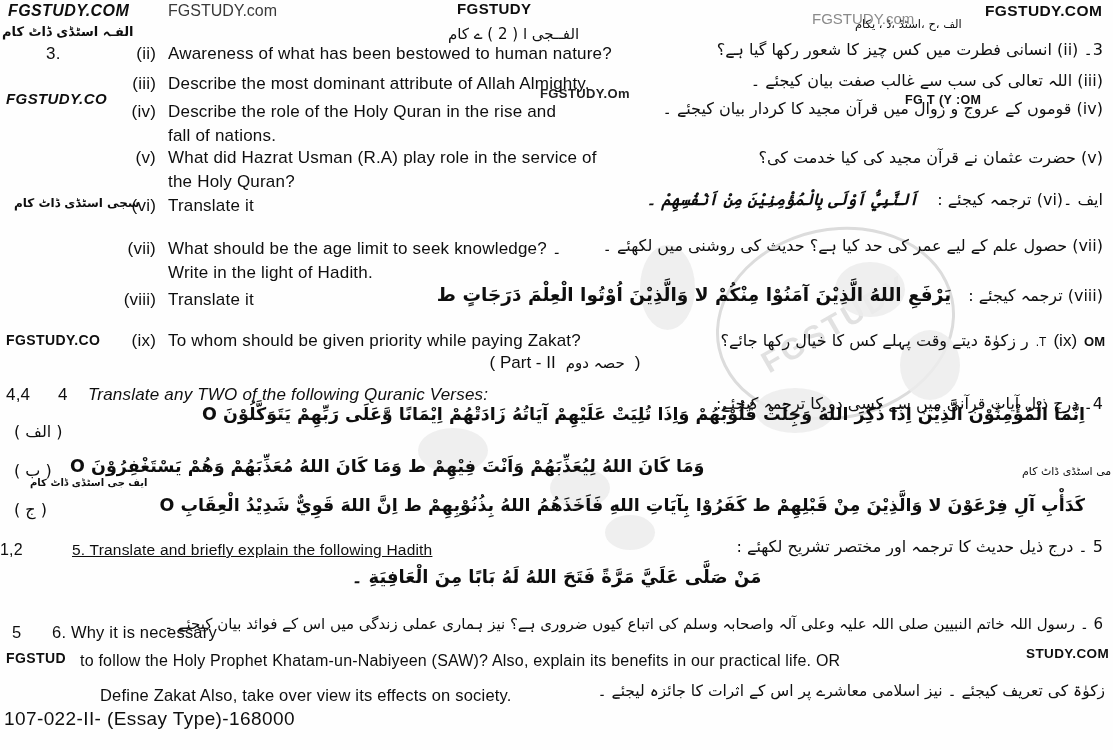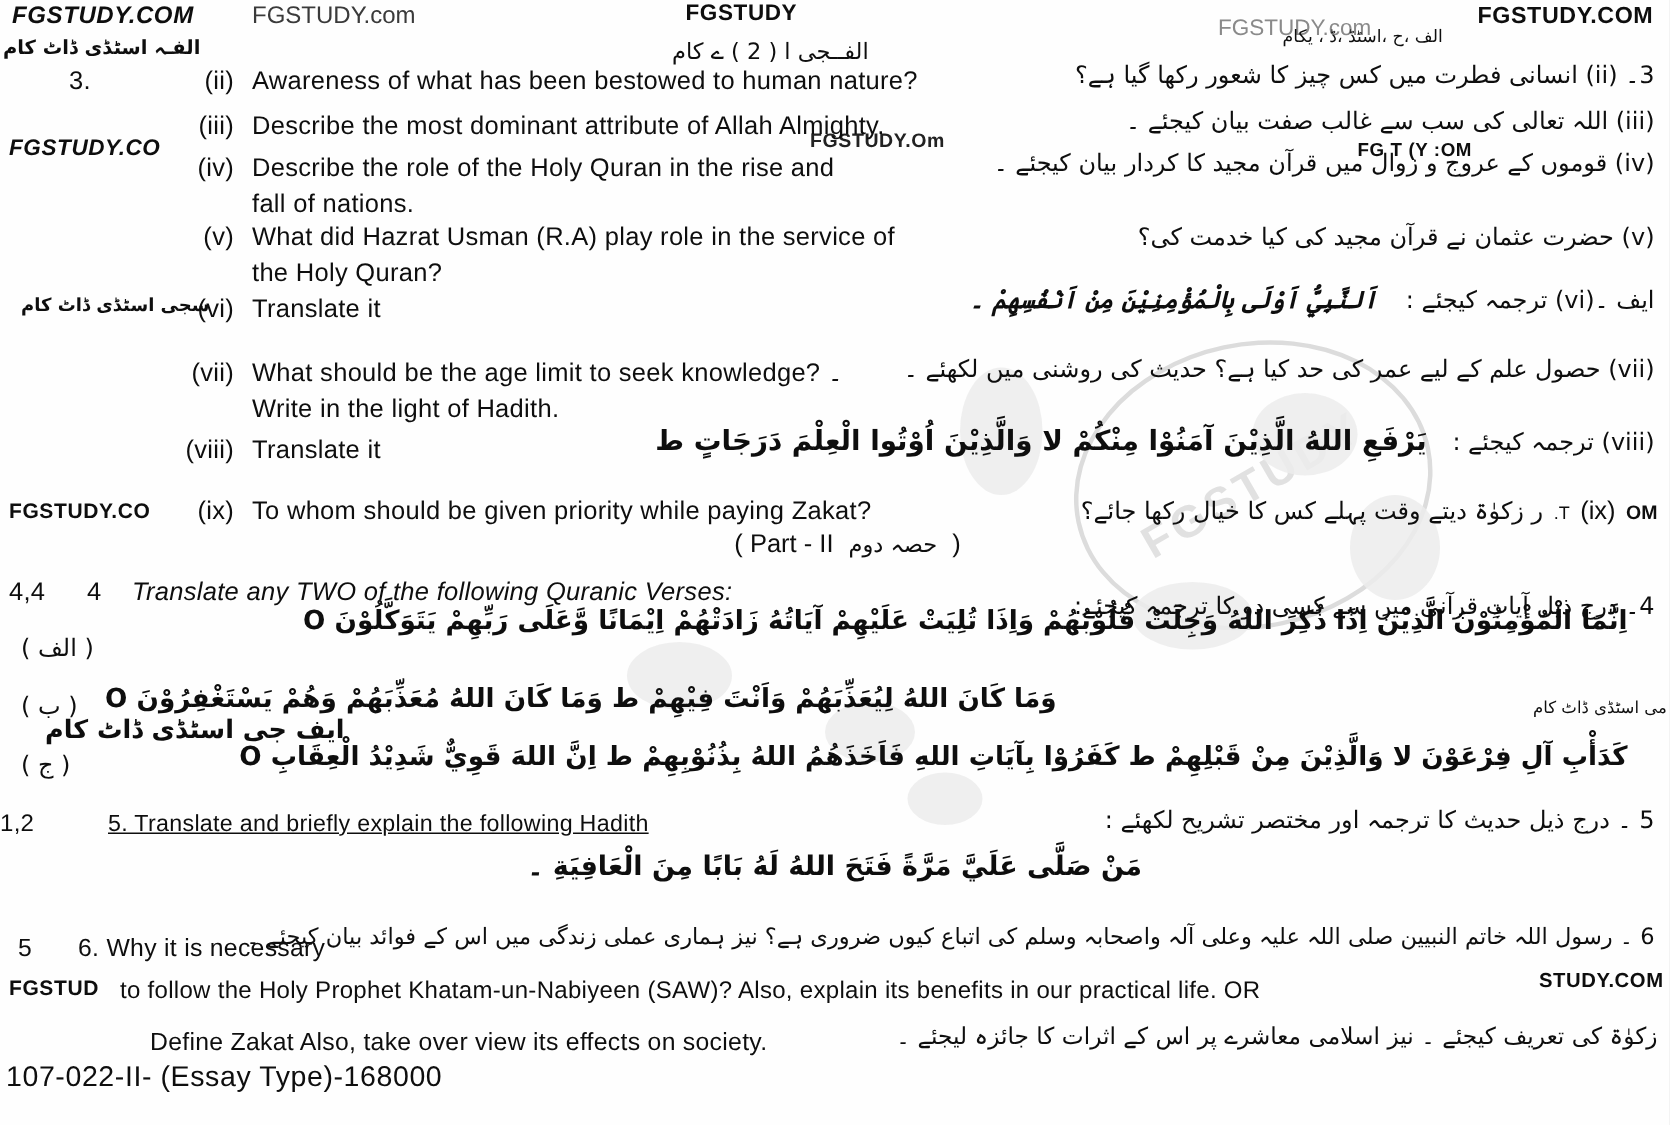--- a/index.html
+++ b/index.html
@@ -47,21 +47,21 @@
   <div class="wm" style="left:812px;top:10px;font-size:15px;color:#8a8a8a;">FGSTUDY.com</div>
   <div class="wm wmu" style="left:2px;top:24px;font-size:13px;">الفـہ اسٹڈی ڈاٹ کام</div>
   <div class="wm wmu" style="left:448px;top:13px;font-size:15px;font-weight:normal;margin-top:12px;">الفــجی ا ( 2 ) ے کام</div>
   <div class="wm wmu" style="left:855px;top:17px;font-size:11.5px;font-weight:normal;">الف ،ح ،اسٹڈ ،ڈ ، یکام</div>
 
   <div class="wm wmb" style="left:6px;top:90px;font-size:15px;font-style:italic;">FGSTUDY.CO</div>
   <div class="wm wmb" style="left:540px;top:86px;font-size:13px;color:#222;">FGSTUDY.Om</div>
   <div class="wm wmb" style="left:905px;top:93px;font-size:12.5px;">FG T (Y :OM</div>
   <div class="wm wmu" style="left:14px;top:196px;font-size:12px;">سجی اسٹڈی ڈاٹ کام</div>
   <div class="wm wmb" style="left:6px;top:332px;font-size:14px;">FGSTUDY.CO</div>
-  <div class="wm wmu" style="left:30px;top:477px;font-size:17px;">ایف جی اسٹڈی ڈاٹ کام</div>
+  <div class="wm wmu" style="left:30px;top:477px;font-size:10px;">ایف جی اسٹڈی ڈاٹ کام</div>
   <div class="wm wmu" style="left:1022px;top:465px;font-size:11px;font-weight:normal;">الف می اسٹڈی ڈاٹ کام</div>
   <div class="wm wmb" style="left:6px;top:650px;font-size:14px;">FGSTUD</div>
   <div class="wm wmb" style="left:1026px;top:646px;font-size:13.5px;">STUDY.COM</div>
 
   <div class="en" style="left:46px;top:44px;">3.</div>
 
   <div class="en" style="left:108px;top:44px;">
     <span class="enum">(ii)</span><span>Awareness of what has been bestowed to human nature?</span>
   </div>
   <div class="en" style="left:108px;top:74px;">

